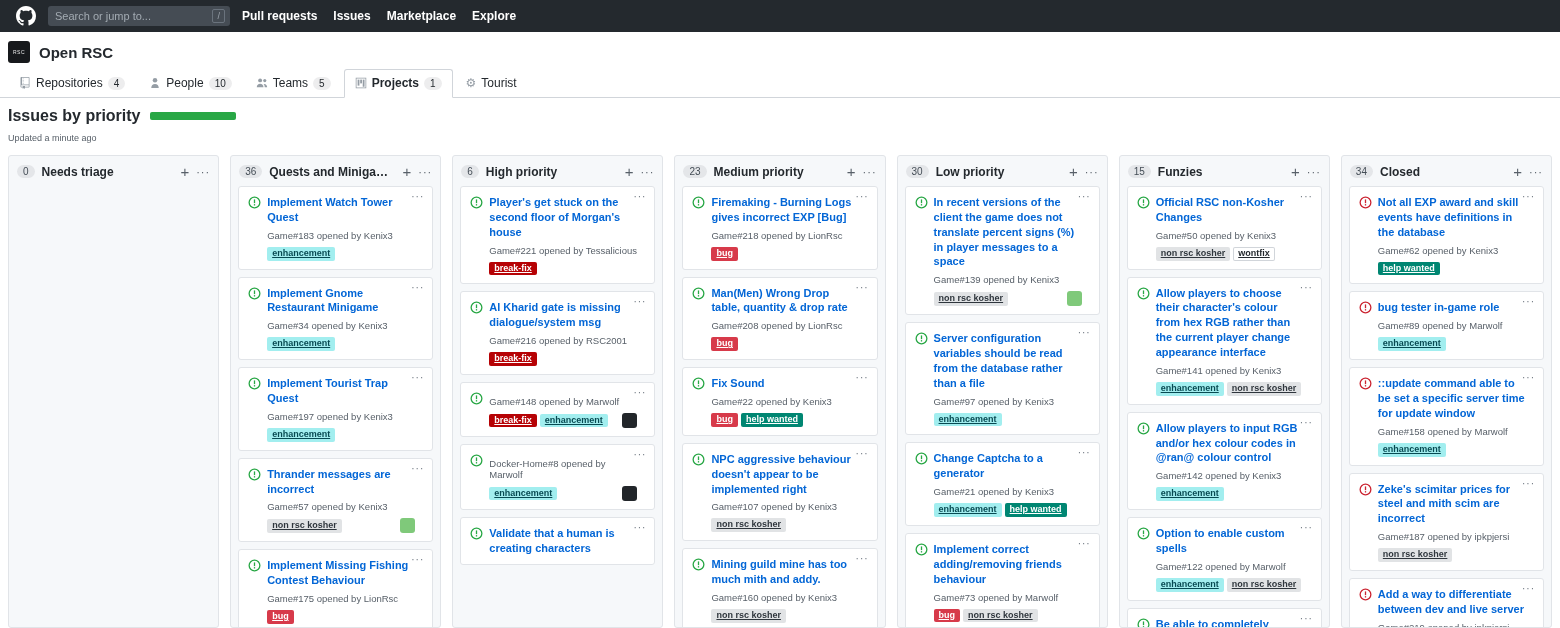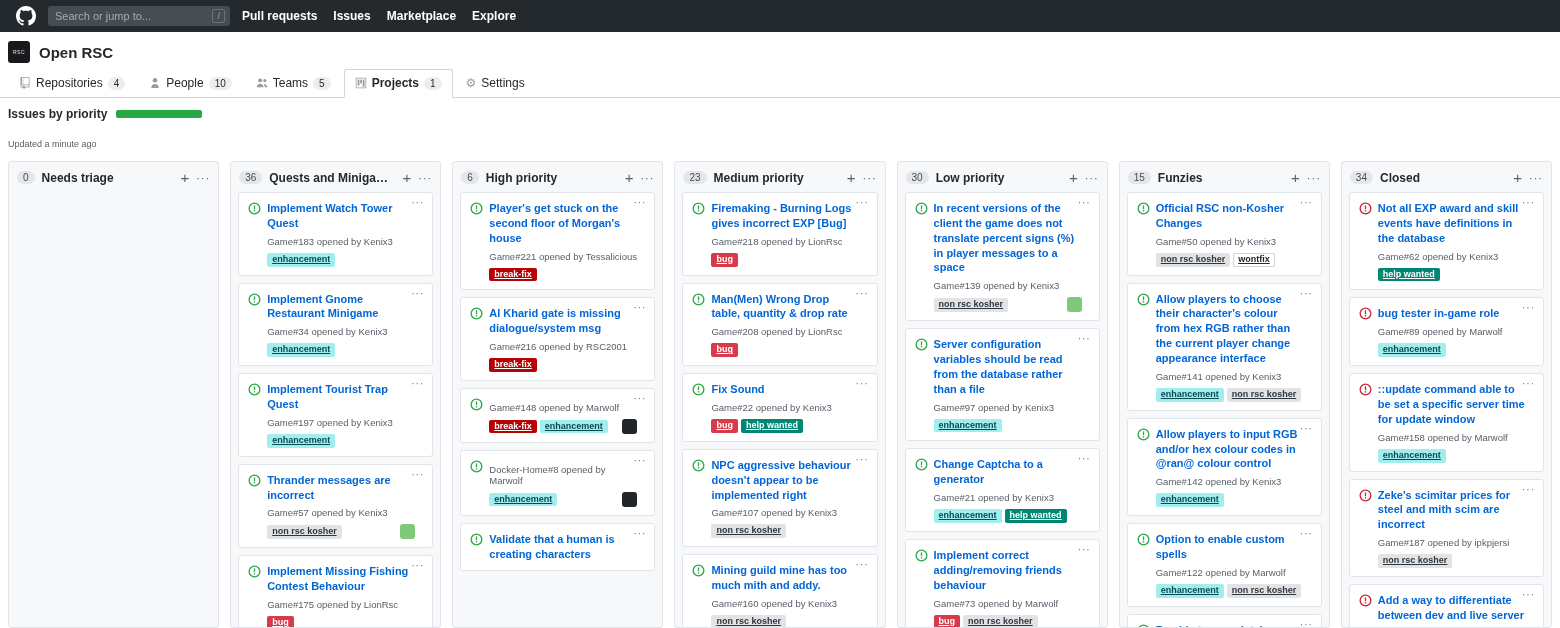--- a/index.html
+++ b/index.html
@@ -57,23 +57,23 @@
   .ticon { color:#959da5; display:inline-flex; font-size:12px; line-height:1; }
   .ticon svg { width:12px; height:12px; fill:#959da5; }
   .count-pill {
     background:rgba(27,31,35,0.08); border-radius:20px; font-size:10px;
     padding:1px 6px; color:#24292e; font-weight:normal;
   }
 
   
   .project-meta { padding:9px 8px 6px; flex:none; }
   .project-title-row { display:flex; align-items:center; gap:9px; }
-  .project-title { font-size:12px; font-weight:bold; }
+  .project-title { font-size:16px; font-weight:bold; }
   .progress-bar { width:86px; height:8px; border-radius:2px; background:#28a745; }
-  .updated { font-size:9px; color:#586069; margin-top:18px; }
+  .updated { font-size:9px; color:#586069; margin-top:8px; }
 
   
   .board {
     flex:1; min-height:0; display:flex; gap:11px; padding:6px 8px 0;
     align-items:stretch; overflow:hidden;
   }
   .column {
     flex:1; min-width:0; background:#f6f8fa; border:1px solid #e1e4e8;
     border-radius:3px; display:flex; flex-direction:column; overflow:hidden;
   }
@@ -182,21 +182,21 @@
             <rect x="3.5" y="3.5" width="2.4" height="8"></rect>
             <rect x="6.9" y="3.5" width="2.4" height="5"></rect>
             <rect x="10.3" y="3.5" width="2.4" height="9.5"></rect>
           </svg>
       </span>
       <span>Projects</span>
       <span class="count-pill">1</span>
     </a>
     <a class="tab" href="#">
       <span class="ticon">⚙</span>
-      <span>Settings</span>
+      <span>Tourist</span>
     </a>
   </div>
 
   <div class="project-meta">
     <div class="project-title-row">
       <span class="project-title">Issues by priority</span>
       <span class="progress-bar" style="background: rgb(40, 167, 69);"></span>
     </div>
     <div class="updated">Updated a minute ago</div>
   </div>

